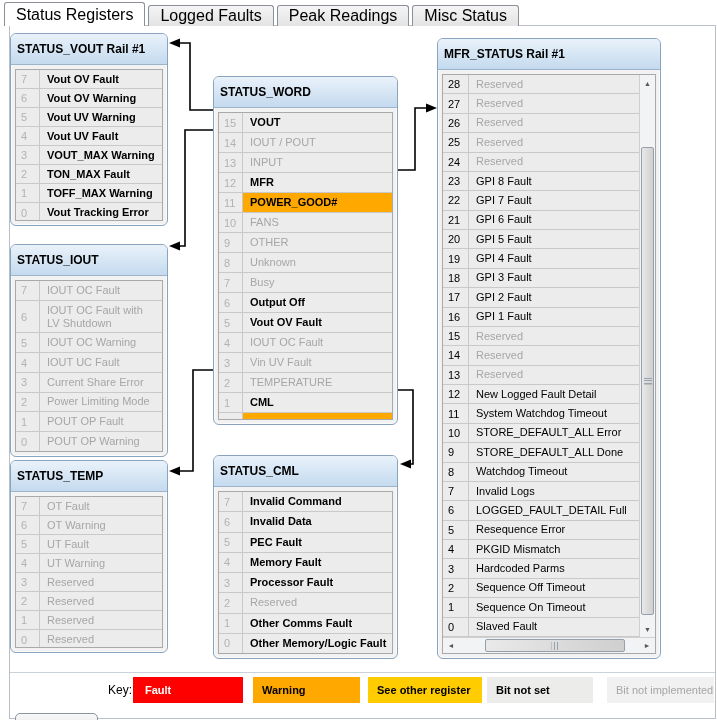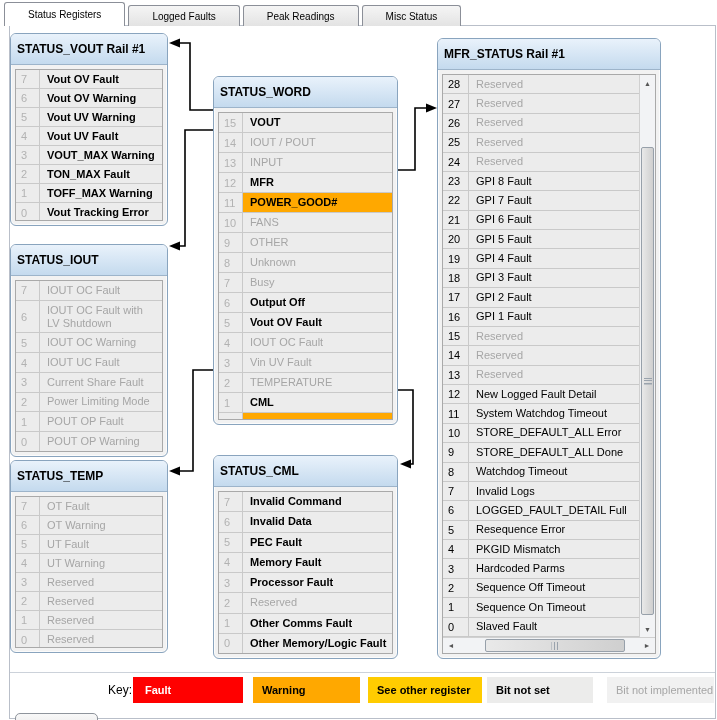--- a/index.html
+++ b/index.html
@@ -1,21 +1,21 @@
 <!DOCTYPE html>
 <html style="--c-fault: #ff0000; --c-warning: #ffa800; --c-other: #ffcc00;"><head>
 <meta charset="utf-8">
 <style>
   * { box-sizing: border-box; }
   html,body { margin:0; padding:0; width:717px; height:720px; background:#ffffff;
     font-family:"Liberation Sans", sans-serif; overflow:hidden; }
 
   
   .tabs { position:absolute; left:4px; top:2px; display:flex; gap:3px; z-index:5; }
-  .tab { font-size:10px; color:#000; padding:0 23px; display:flex; align-items:center;
+  .tab { font-size:16px; color:#000; padding:0 11px; display:flex; align-items:center;
     height:21px; margin-top:3px; background:linear-gradient(#f5f5f5,#e3e3e3);
     border:1px solid #8b8f98; border-bottom:none; border-radius:3px 3px 0 0; cursor:default;text-align:right; }
   .tab.active { height:24px; margin-top:0; background:#ffffff; z-index:6; position:relative; }
 
   
   .page { position:absolute; left:9px; top:25px; width:707px; height:694px;
     border:1px solid #b9bfc9; background:#ffffff; }
 
   
   .panel { position:absolute; border:1px solid #89a4be; border-radius:6px;
@@ -166,21 +166,21 @@
         <div class="bit-row s-not_impl">
           <span class="bit-num">5</span>
           <span class="bit-label">IOUT OC Warning</span>
         </div>
         <div class="bit-row s-not_impl">
           <span class="bit-num">4</span>
           <span class="bit-label">IOUT UC Fault</span>
         </div>
         <div class="bit-row s-not_impl">
           <span class="bit-num">3</span>
-          <span class="bit-label">Current Share Fault</span>
+          <span class="bit-label">Current Share Error</span>
         </div>
         <div class="bit-row s-not_impl">
           <span class="bit-num">2</span>
           <span class="bit-label">Power Limiting Mode</span>
         </div>
         <div class="bit-row s-not_impl">
           <span class="bit-num">1</span>
           <span class="bit-label">POUT OP Fault</span>
         </div>
         <div class="bit-row s-not_impl">

